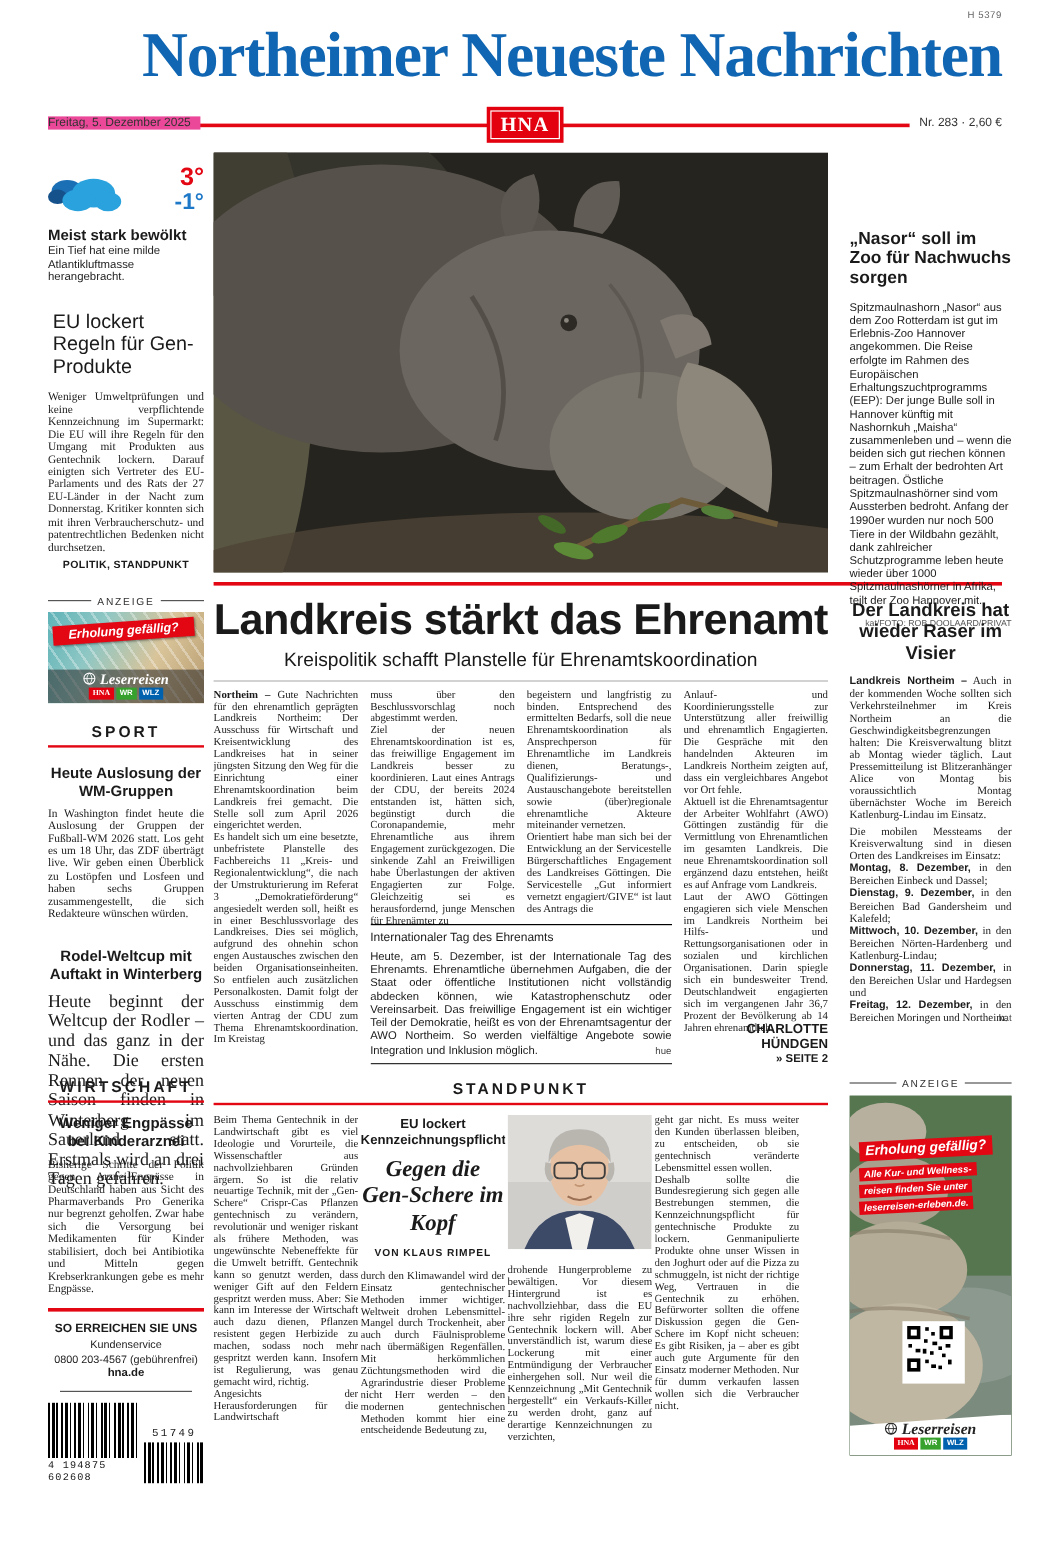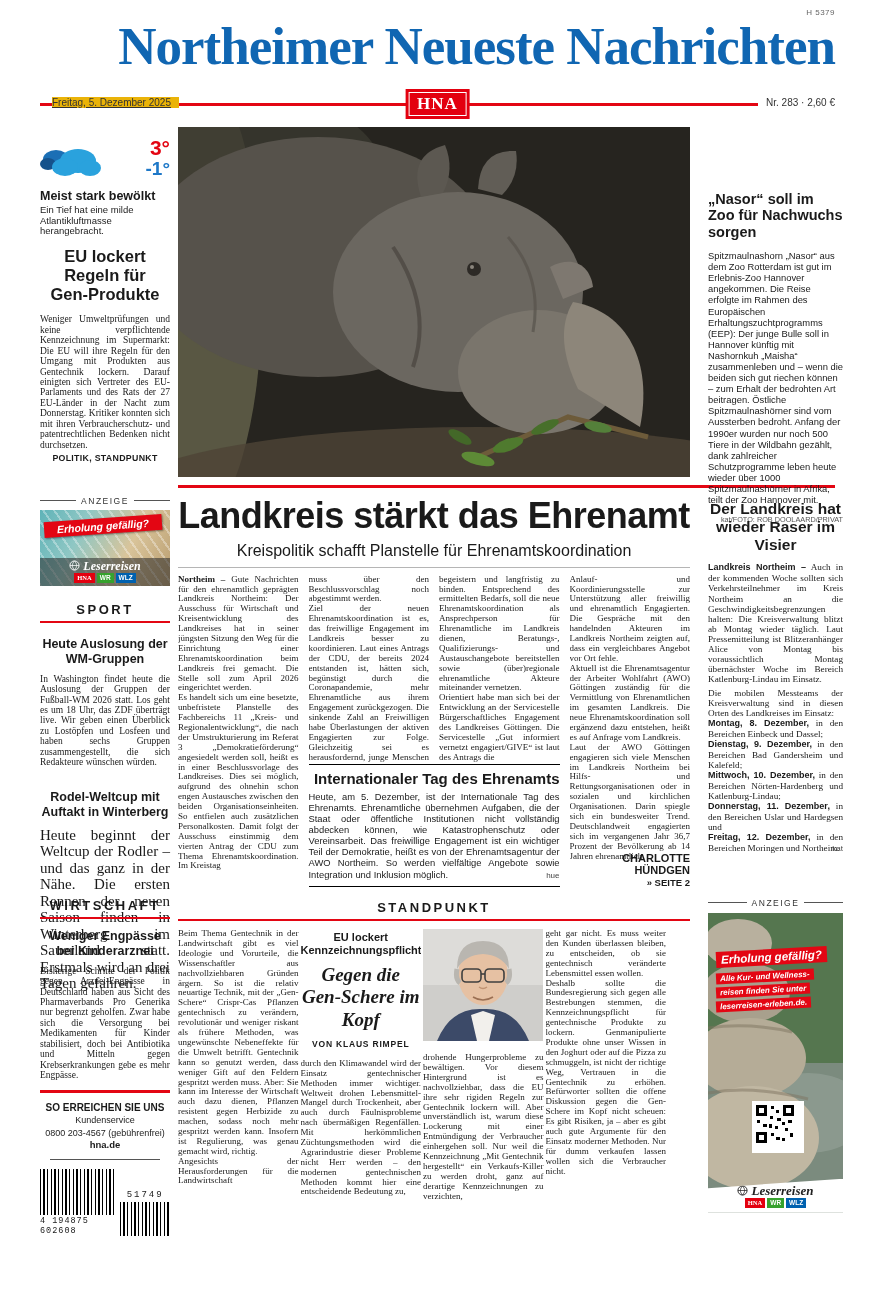--- a/index.html
+++ b/index.html
@@ -6,21 +6,21 @@
   .page{position:relative;width:871px;height:1300px;background:#fff;overflow:hidden;
         font-family:"Liberation Sans",sans-serif;color:#1a1a1a;}
   .inner{position:absolute;left:40px;top:0;width:795px;}
 
   
   .postal{text-align:right;font-size:8px;color:#666;padding-top:8px;letter-spacing:.5px;}
   .masthead{margin:2px 0 0;font-family:"Liberation Serif",serif;font-weight:bold;
             font-size:53px;line-height:1.05;color:#1066b2;text-align:right;letter-spacing:-1px;}
   .dateline-row{position:relative;height:30px;margin-top:14px;}
   .dateline-row .redline{position:absolute;left:0;right:0;top:14px;height:3px;background:#e30613;}
-  .dr-left{position:absolute;left:12px;top:8px;font-size:10px;color:#333;background:#eab308;padding-right:8px;text-decoration:underline;}
+  .dr-left{position:absolute;left:0;top:8px;font-size:10px;color:#333;background:#ec4899;padding-right:8px;}
   .dr-right{position:absolute;right:0;top:8px;font-size:10px;color:#333;background:#fff;padding-left:8px;}
   .hna-box{position:absolute;left:50%;top:0;transform:translateX(-50%);background:#e3000f;padding:3px;}
   .hna-box .in{border:1.5px solid #fff;padding:0 8px;color:#fff;font-family:"Liberation Serif",serif;
                font-weight:bold;font-size:17px;line-height:22px;letter-spacing:1px;}
 
   
   .bt{font-family:"Liberation Serif",serif;font-size:9px;line-height:1.1;text-align:justify;
       white-space:pre-line;hyphens:auto;margin:0;}
   .sig-line{text-align:right;font-size:8px;color:#444;margin-top:-9px;}
 
@@ -35,21 +35,21 @@
   .photo{width:512px;flex:none;height:350px;}
   .col-e{width:135px;flex:none;margin-left:10px;}
 
   .weather{display:flex;align-items:flex-start;gap:6px;margin-top:10px;}
   .temps{margin-left:auto;text-align:right;line-height:1.05;}
   .t-high{color:#e30613;font-weight:bold;font-size:21px;}
   .t-low{color:#1e78c8;font-weight:bold;font-size:19px;}
   .w-cond{font-weight:bold;font-size:12.5px;margin-top:6px;}
   .w-text{font-size:9.5px;line-height:1.15;color:#222;margin-top:2px;}
 
-  .tl-title{font-weight:bold;font-size:16.5px;line-height:1.15;text-align:center;margin:10px 4px 10px;}
+  .tl-title{font-weight:normal;font-size:16.5px;line-height:1.15;margin:22px 4px 10px;}
   .tl-tag{font-weight:bold;font-size:8.8px;text-align:center;margin-top:3px;letter-spacing:.3px;}
 
   .zoo{margin-top:64px;}
   .zoo-title{font-weight:bold;font-size:14.5px;line-height:1.15;margin:0 0 4px;}
   .zoo-body{font-size:9.4px;line-height:1.18;white-space:pre-line;}
   .zoo-credit{text-align:right;font-size:7.3px;color:#555;margin-top:3px;}
 
   .main-rule{height:3px;background:#e30613;margin:8px 0 8px 138px;}
 
   
@@ -79,21 +79,21 @@
   .main-subhead{font-size:16px;text-align:center;margin:0 0 7px;}
   .hairline{border-top:1px solid #b5b5b5;margin-bottom:7px;}
   .main-cols{display:grid;grid-template-columns:repeat(4,1fr);grid-template-rows:1fr auto;
              column-gap:10px;height:312px;overflow:hidden;}
   .mc1{grid-column:1;grid-row:1 / span 2;overflow:hidden;}
   .mc2{grid-column:2;grid-row:1;overflow:hidden;}
   .mc3{grid-column:3;grid-row:1;overflow:hidden;}
   .mc4{grid-column:4;grid-row:1 / span 2;overflow:hidden;}
   .mcbox{grid-column:2 / span 2;grid-row:2;align-self:end;border-top:1.3px solid #000;
          border-bottom:1.3px solid #000;padding:5px 0 6px;}
-  .box-title{font-weight:bold;font-size:15px;margin:0 0 4px;text-align:right;}
+  .box-title{font-weight:normal;font-size:10px;margin:0 0 4px;}
   .box-body{font-size:9.4px;line-height:1.18;text-align:justify;margin:0;}
   .byline{font-weight:bold;font-size:11px;text-align:right;margin-top:-9px;}
   .pageref{font-weight:bold;font-size:9.5px;text-align:right;margin-top:1px;}
 
   .raser{margin-left:10px;width:135px;flex:none;}
   .raser-title{font-weight:bold;font-size:15.5px;line-height:1.18;text-align:center;margin:4px 0 8px;}
   .raser .bt{font-size:9.2px;}
   .sched{font-family:"Liberation Serif",serif;font-size:9.2px;line-height:1.1;text-align:justify;margin:0;}
   .sched b{font-family:"Liberation Sans",sans-serif;font-size:9px;}
   .lead{font-family:"Liberation Sans",sans-serif;font-size:9px;font-weight:bold;}

